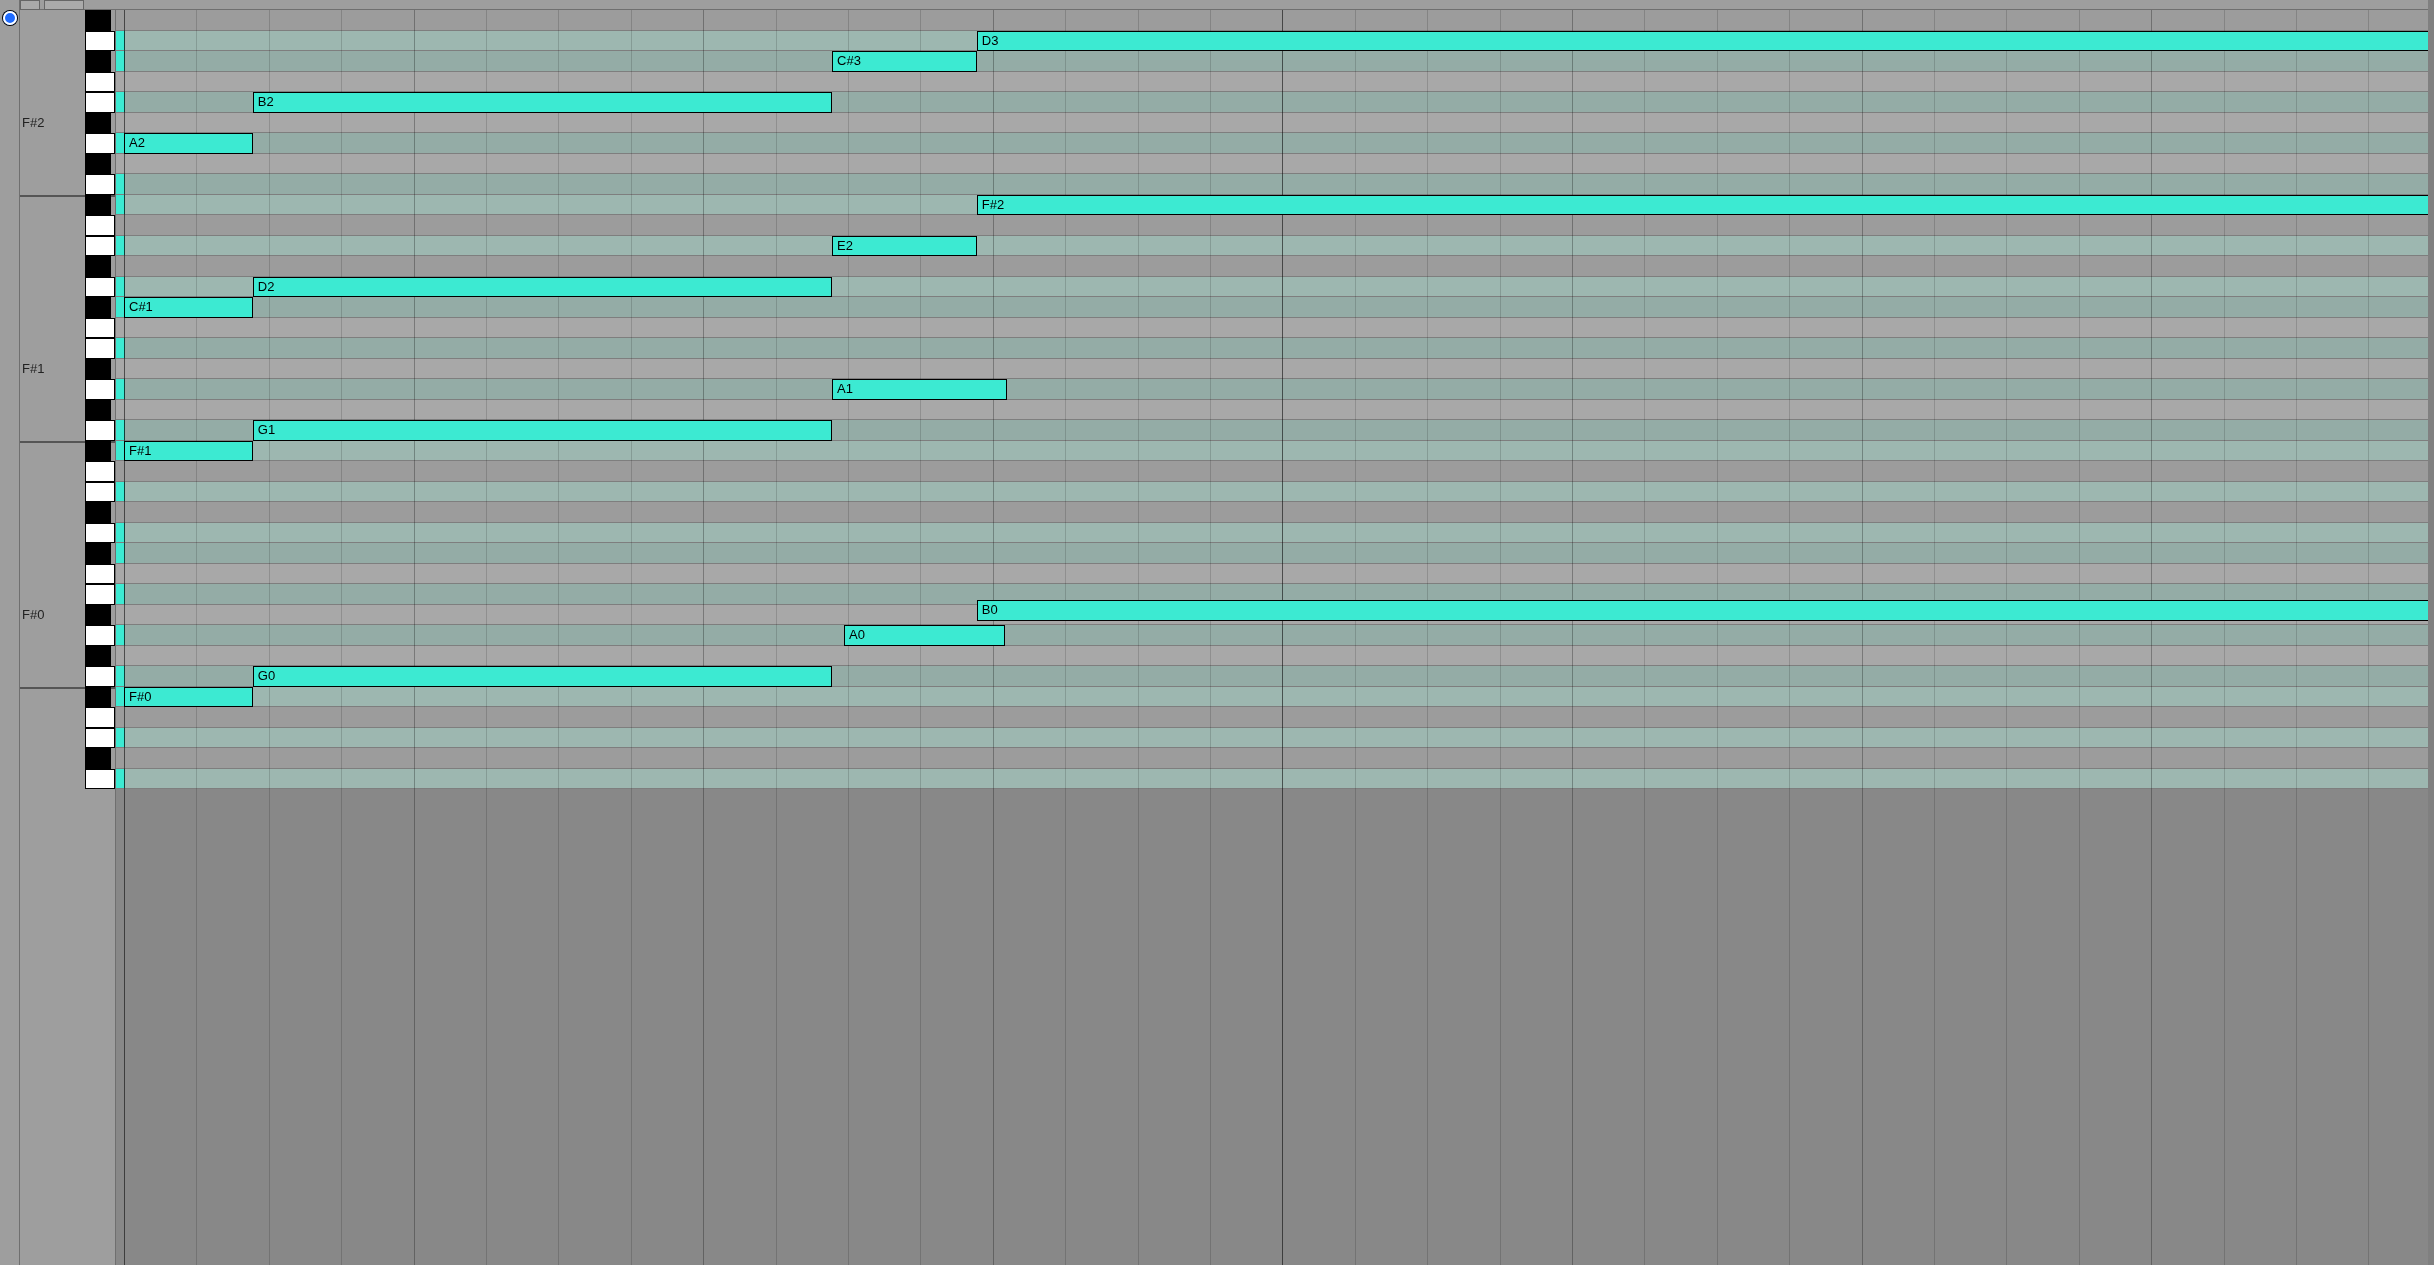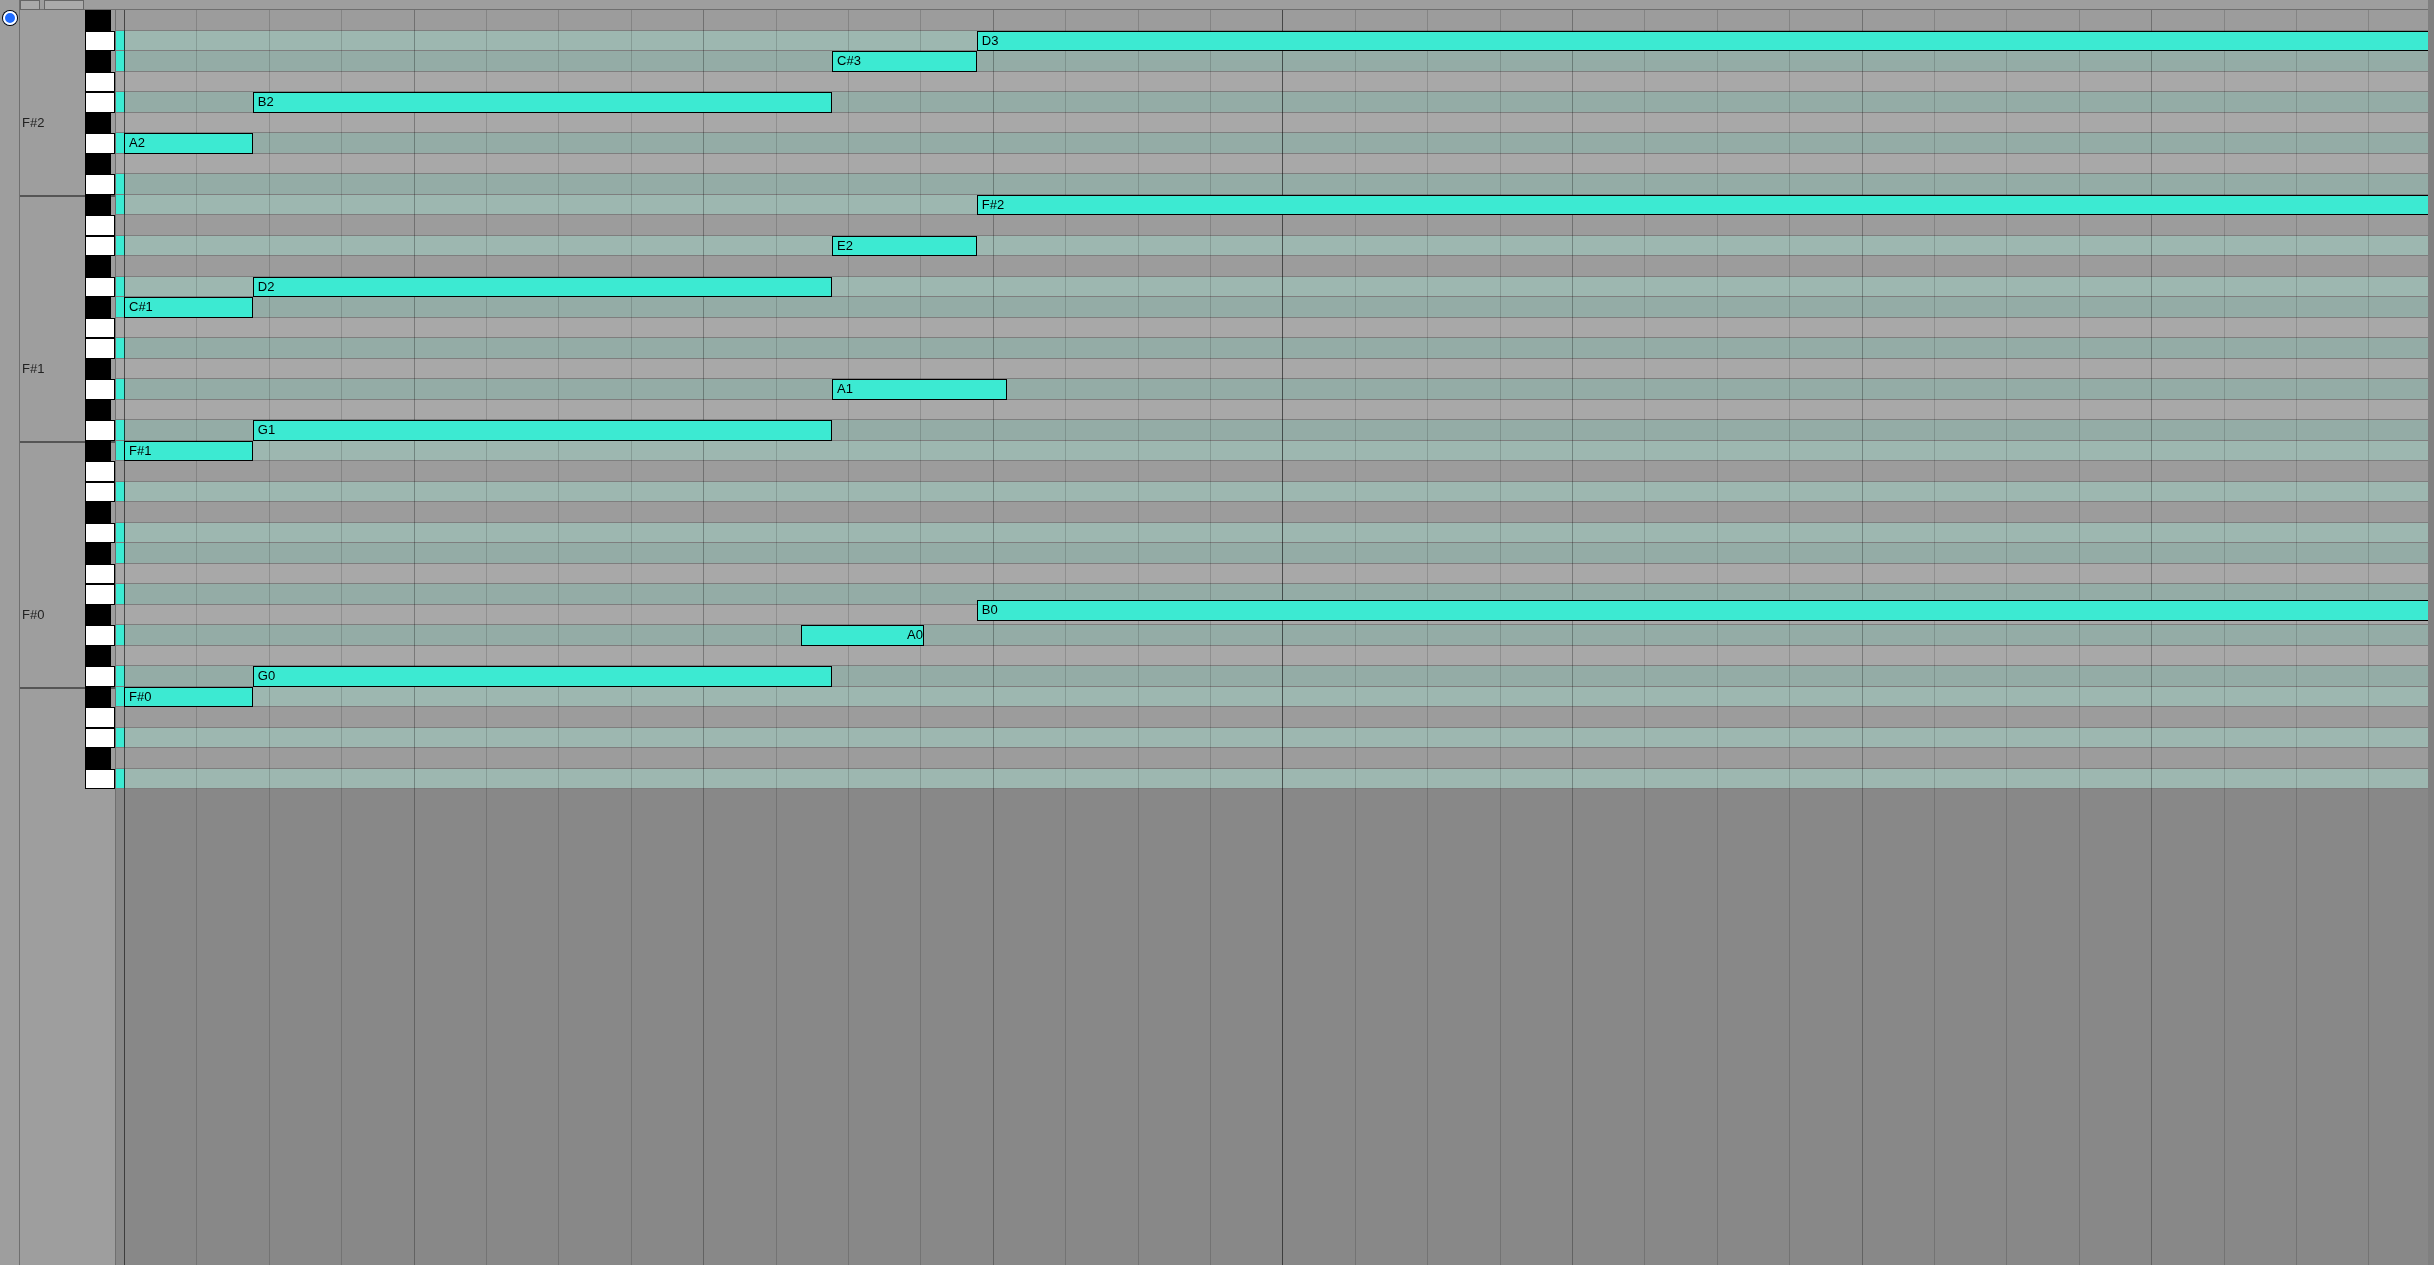--- a/index.html
+++ b/index.html
@@ -237,19 +237,19 @@
       <div class="note" style="top: 82px; left: 136.872px; width: 579.2px;">B2</div>
       <div class="note" style="top: 123px; left: 8px; width: 128.872px;">A2</div>
       <div class="note" style="top: 184.5px; left: 860.872px; width: 1455.13px;">F#2</div>
       <div class="note" style="top: 225.5px; left: 716.072px; width: 144.8px;">E2</div>
       <div class="note" style="top: 266.5px; left: 136.872px; width: 579.2px;">D2</div>
       <div class="note" style="top: 287px; left: 8px; width: 128.872px;">C#1</div>
       <div class="note" style="top: 369px; left: 716.072px; width: 175px;">A1</div>
       <div class="note" style="top: 410px; left: 136.872px; width: 579.2px;">G1</div>
       <div class="note" style="top: 430.5px; left: 8px; width: 128.872px;">F#1</div>
       <div class="note" style="top: 574px; left: 860.872px; width: 1455.13px; margin-top: 16px;">B0</div>
-      <div class="note" style="top: 615px; left: 685px; width: 123px; text-align: right;">A0</div>
+      <div class="note" style="top: 615px; left: 728px; width: 161px;">A0</div>
       <div class="note" style="top: 656px; left: 136.872px; width: 579.2px;">G0</div>
       <div class="note" style="top: 676.5px; left: 8px; width: 128.872px;">F#0</div>
     </div>
 
   <div class="right-cap"></div>
 </div>
 
 </body></html>

